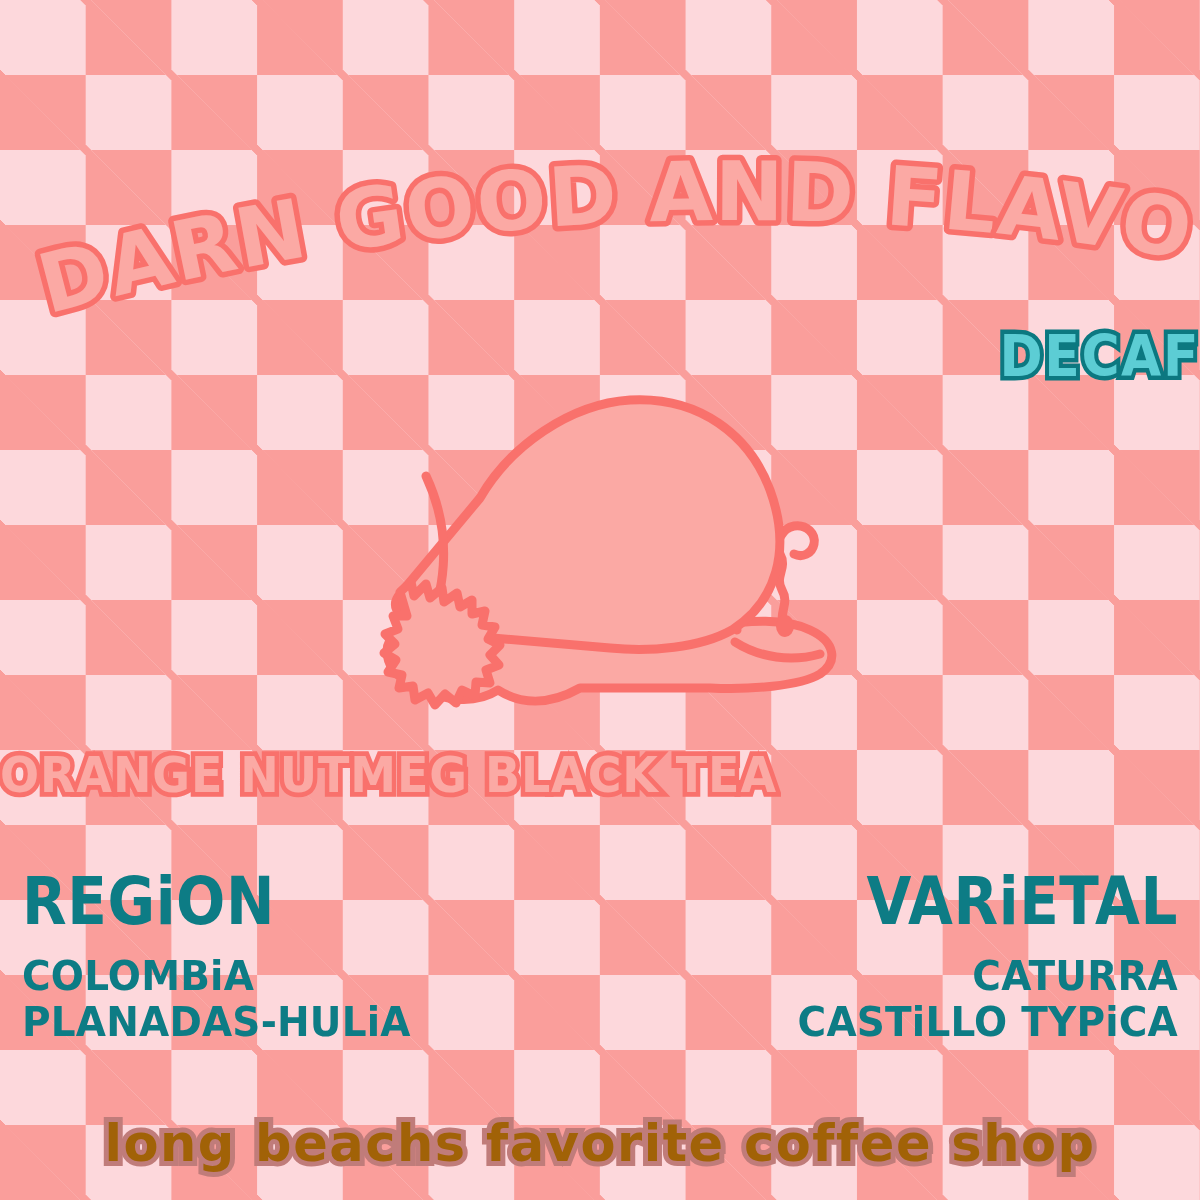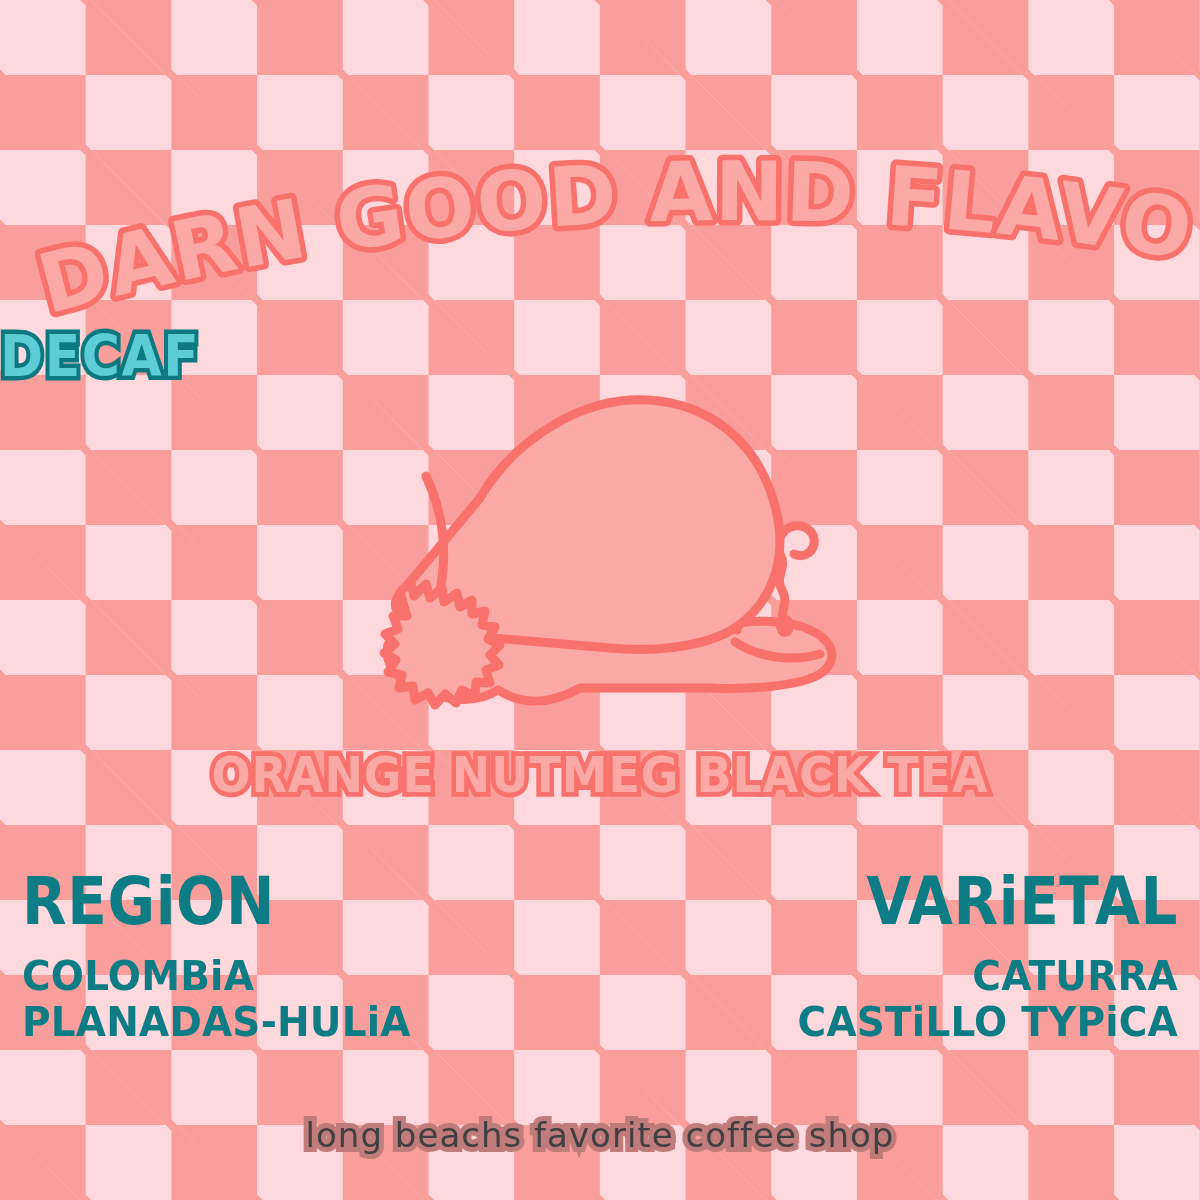--- a/index.html
+++ b/index.html
@@ -69,38 +69,38 @@
     font-size:82px;
     letter-spacing:1.5px;
     fill:#FBA9A4;
     stroke:#F9716C;
     stroke-width:11;
     paint-order:stroke;
     stroke-linejoin:round;
   }
 
   
-  #decaf-wrap { top:330px; left:0; width:1200px; text-align:left; }
+  #decaf-wrap { top:330px; left:0; width:1200px; text-align:right; }
   #decaf {
     display:inline-block;
     font-family:"DejaVu Sans", sans-serif;
     font-weight:bold;
     font-size:52px;
     letter-spacing:.03em;
     color:#5CCDD4;
     -webkit-text-stroke:8px #0C7880;
     paint-order:stroke fill;
     transform:scaleY(1.1);
   }
 
   
   #snail-wrap { top:380px; left:280px; width:600px; height:360px; }
 
   
-  #notes-wrap { top:752px; left:0; width:1200px; text-align:center; }
+  #notes-wrap { top:752px; left:0; width:1200px; }
   #notes {
     display:inline-block;
     font-family:"DejaVu Sans", sans-serif;
     font-weight:bold;
     font-size:46px;
     letter-spacing:.02em;
     color:#FBA9A4;
     -webkit-text-stroke:9px #F9716C;
     paint-order:stroke fill;
     transform:scaleY(1.08);
@@ -141,24 +141,24 @@
     transform:scaleY(1.05);
     transform-origin:top;
     white-space:nowrap;
   }
 
   
   #footer-wrap { top:1118px; left:0; width:1200px; text-align:center; }
   #footer {
     display:inline-block;
     font-family:"DejaVu Sans", sans-serif;
-    font-weight:normal;
-    font-size:34px;
+    font-weight:bold;
+    font-size:51px;
     letter-spacing:.03em;
-    color:#404040;
+    color:#a16207;
     -webkit-text-stroke:10px #C07C7A;
     paint-order:stroke fill;
   }
 </style>
 </head>
 <body>
 
 <div id="poster">
 
   <div id="checker" class="layer"></div>

